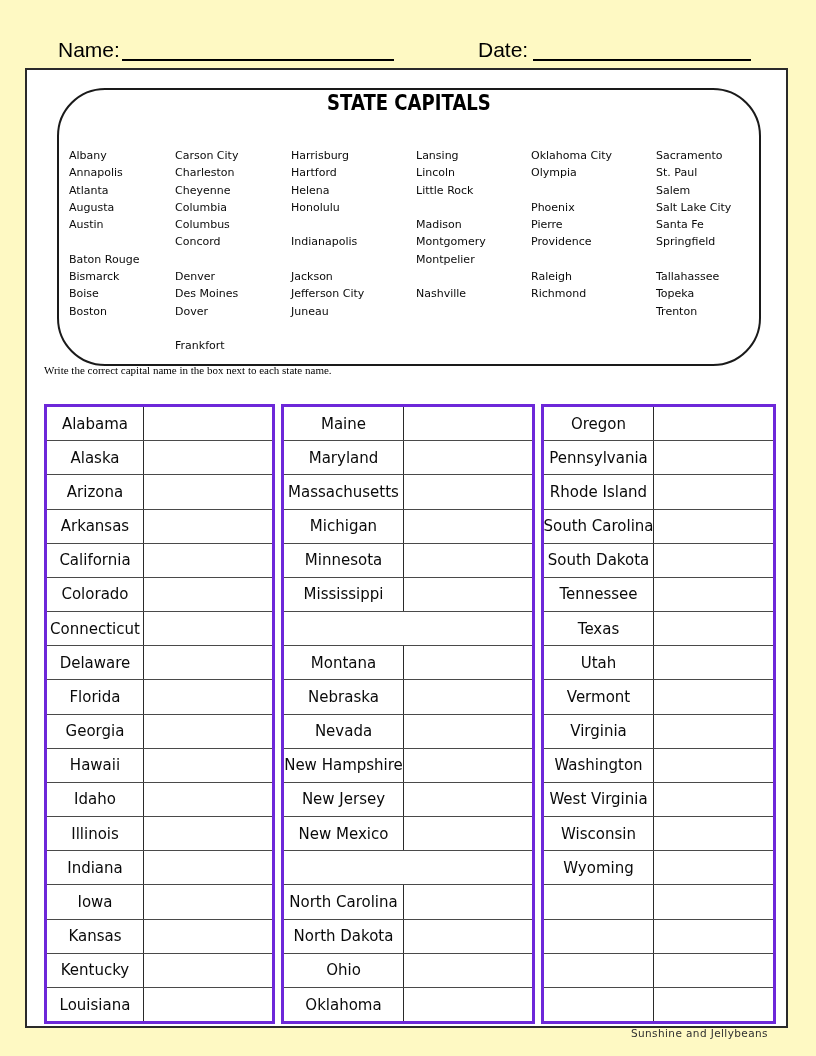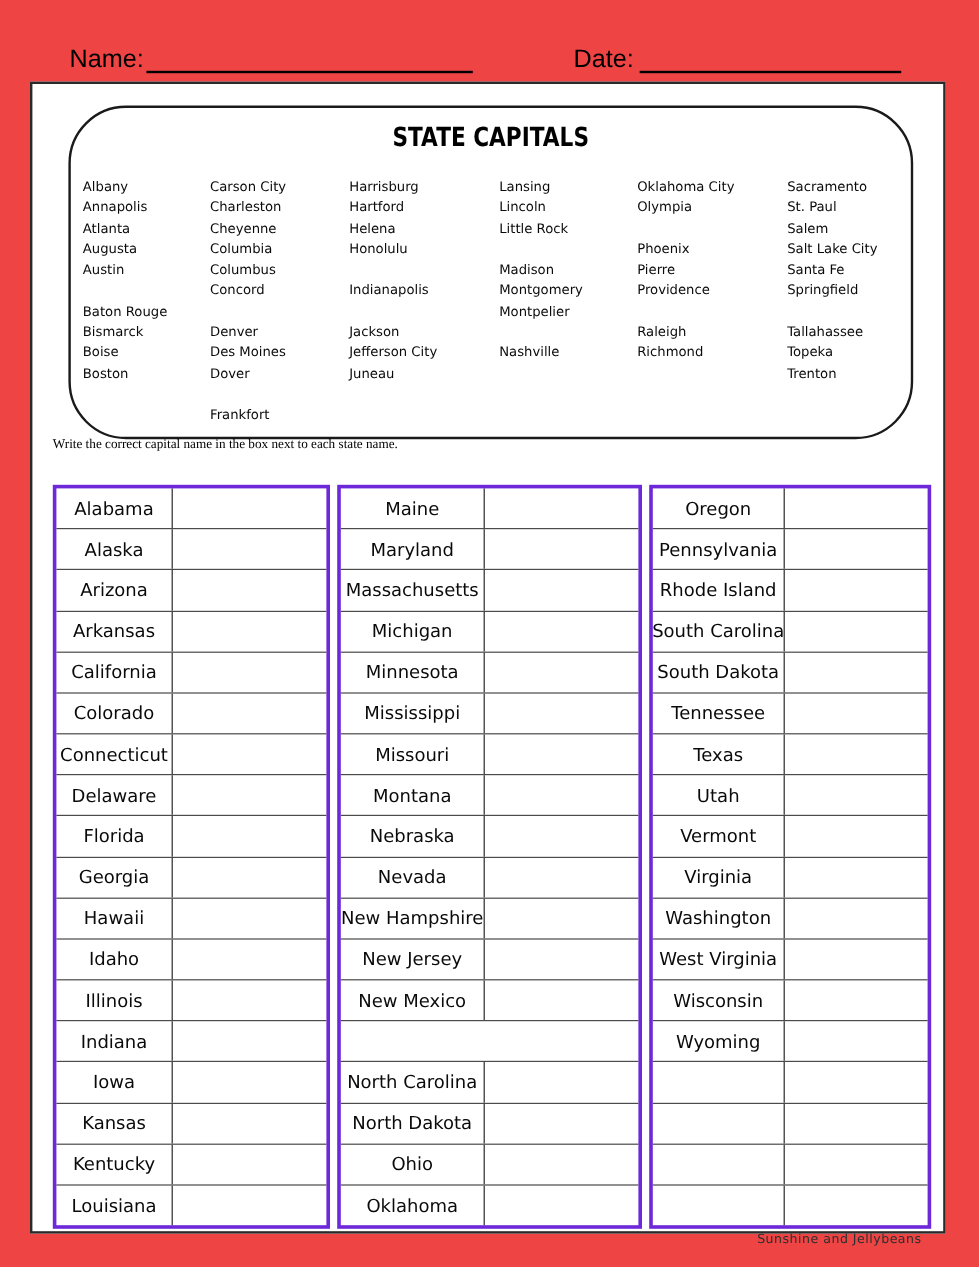--- a/index.html
+++ b/index.html
@@ -1,18 +1,18 @@
 <!DOCTYPE html>
 <html><head>
 <meta charset="utf-8">
 <style>
   html,body { margin:0; padding:0; background:#e8e8e8; }
   .page {
     position:relative; width:816px; height:1056px; margin:0 auto;
-    background:#ef4444; overflow:hidden;
+    background:#fef9c3; overflow:hidden;
     font-family:"DejaVu Sans", sans-serif; color:#111;
   }
   
   .hdr-label {
     position:absolute; top:38px;
     font-family:"Liberation Sans", sans-serif;
     font-size:21px; color:#000; white-space:nowrap;
   }
   #name-label { left:58px; }
   #date-label { left:478px; }
@@ -26,21 +26,21 @@
     border:2px solid #2a2a2a; box-sizing:border-box; background:#fff;
   }
 
   
   .capitals-box {
     position:absolute; left:57px; top:88px; width:704px; height:278px;
     border:2px solid #1a1a1a; border-radius:48px; box-sizing:border-box;
     background:#fff;
   }
   .capitals-title {
-    margin-top:13px; text-align:center;
+    text-align:center;
     font-size:22px; font-weight:bold; color:#000; letter-spacing:0;
   }
   .capitals-title span { display:inline-block; transform:scaleX(0.82); white-space:nowrap; }
   .capitals-list {
     position:absolute; left:10px; top:57px; right:6px;
     display:flex;
   }
   .cap-col { font-size:11px; color:#0a0a0a; }
   .cap-col-1 { width:106px; }
   .cap-col-2 { width:116px; }
@@ -288,21 +288,20 @@
         </div>
         <div class="trow">
           <div class="tstate">Minnesota</div>
           <div class="tanswer"></div>
         </div>
         <div class="trow">
           <div class="tstate">Mississippi</div>
           <div class="tanswer"></div>
         </div>
         <div class="trow">
-          <div class="tstate">Missouri</div>
           <div class="tanswer"></div>
         </div>
         <div class="trow">
           <div class="tstate">Montana</div>
           <div class="tanswer"></div>
         </div>
         <div class="trow">
           <div class="tstate">Nebraska</div>
           <div class="tanswer"></div>
         </div>

